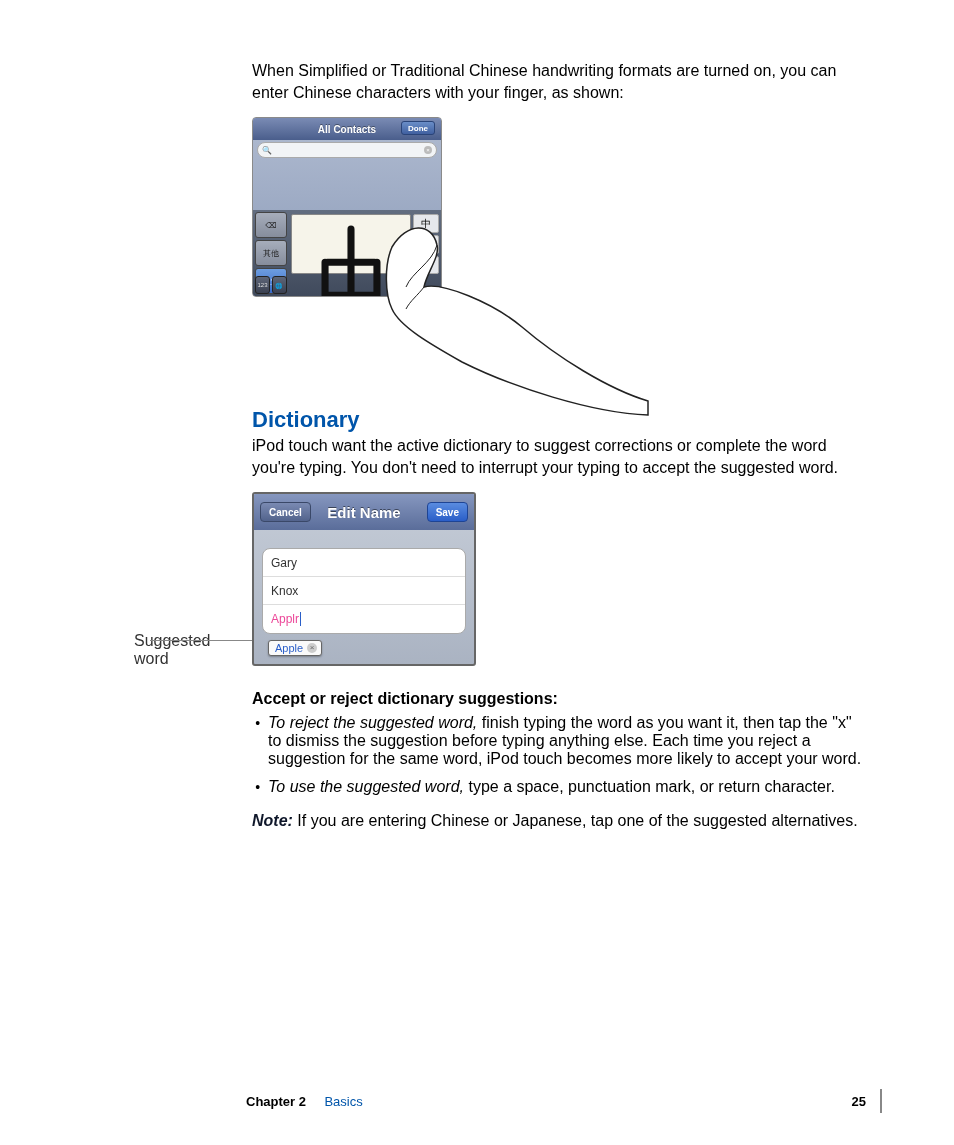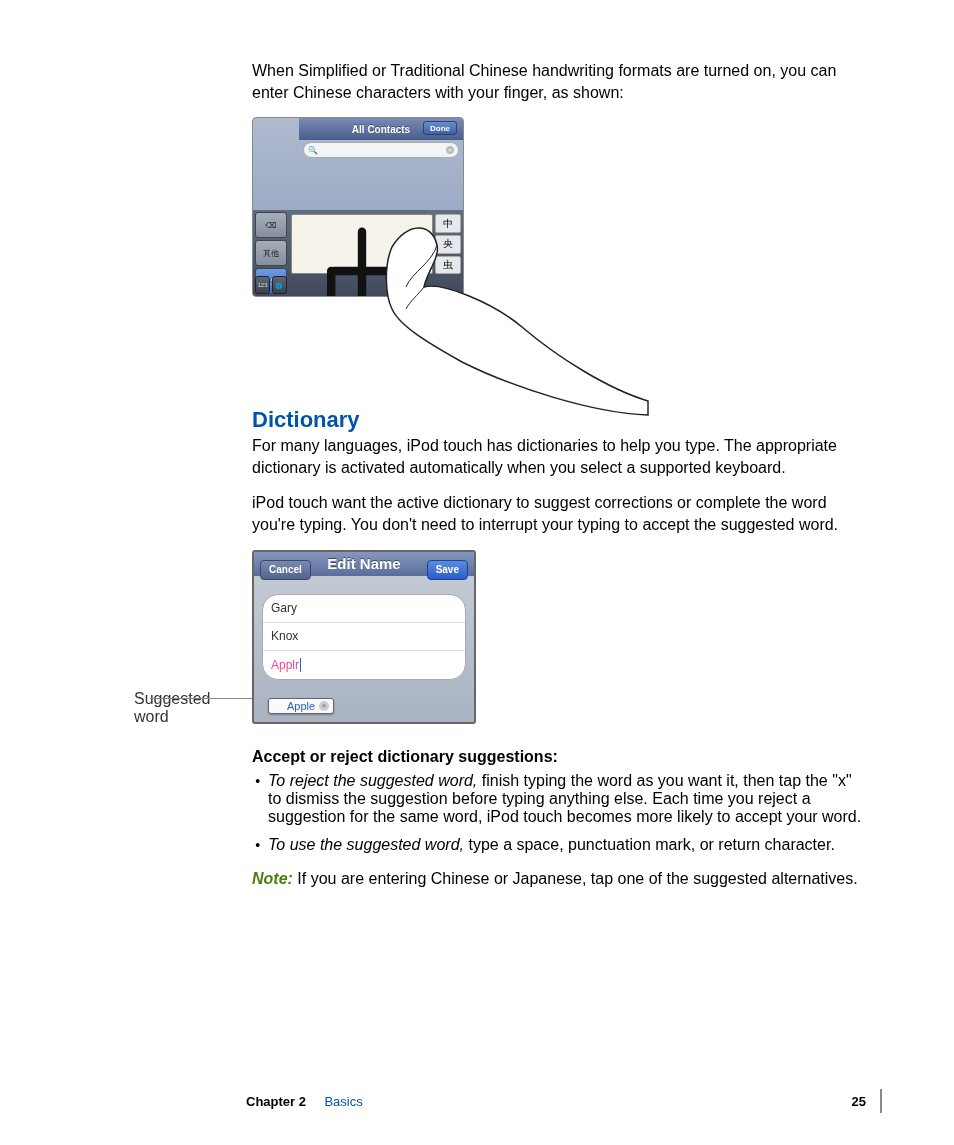--- a/index.html
+++ b/index.html
@@ -4,30 +4,30 @@
 <style>
   * { box-sizing: border-box; }
   html, body { margin:0; padding:0; background:#fff; color:#000; font-family:"Helvetica Neue", Helvetica, Arial, sans-serif; }
   .page { width: 954px; height: 1145px; position: relative; padding: 60px 92px 80px 252px; }
   p { margin: 0 0 14px 0; font-size: 16px; line-height: 1.35; }
   h2.section { color:#0055aa; font-size:22px; font-weight:600; margin: 0 0 2px 0; }
   .bulleted li { margin-bottom: 10px; }
   .bulleted { padding-left: 1em; margin: 0 0 14px 0; }
   .bulleted li::marker { content:"•  "; font-size:14px; }
   .italic { font-style: italic; }
-  .note-label { color:#4d7c0f; font-style: italic; font-weight: 600; }
+  .note-label { color:#0f172a; font-style: italic; font-weight: 600; }
   .footer { position:absolute; bottom:32px; left:246px; right:72px; height:24px; border-right: 2px solid #888; display:flex; align-items:center; justify-content:space-between; padding-right:14px; }
   .footer .chap { font-weight:700; font-size:13px; }
   .footer .chap-title { color:#0055aa; font-size:13px; margin-left:14px; font-weight:400; }
   .footer .pg { font-weight:700; font-size:13px; }
   .subhead { font-weight:700; font-size:16px; margin: 0 0 6px 0; }
 
   
   .fig1 { position:relative; width:230px; height:260px; margin-bottom:30px; }
-  .shot1 { width:212px; height:180px; border:1px solid #8a8a8a; border-radius:4px; overflow:hidden; background:linear-gradient(#b0bbd0,#8a9ab8); position:relative;padding-left:46px; }
+  .shot1 { width:190px; height:180px; border:1px solid #8a8a8a; border-radius:4px; overflow:hidden; background:linear-gradient(#b0bbd0,#8a9ab8); position:relative; }
   .shot1 .navbar { height:22px; background:linear-gradient(#7a8bb4,#4a5e8c); display:flex; align-items:center; justify-content:center; position:relative; }
   .shot1 .navbar .nav-title { color:#fff; font-size:10px; font-weight:700; text-shadow:0 -1px 0 rgba(0,0,0,0.4); }
   .shot1 .navbar .done-btn { position:absolute; right:6px; top:3px; height:14px; padding:0 6px; background:linear-gradient(#6a8ec8,#4060a0); border:1px solid #2a4478; border-radius:3px; color:#fff; font-size:8px; font-weight:700; line-height:13px; }
   .shot1 .searchbar { height:16px; margin:2px 4px; background:#f2f4f6; border:1px solid #aaa; border-radius:8px; display:flex; align-items:center; padding:0 4px; }
   .shot1 .searchbar .mag { font-size:8px; color:#888; }
   .shot1 .searchbar .clear { margin-left:auto; width:8px;height:8px;border-radius:4px;background:#bbb; color:#fff; font-size:6px; text-align:center; line-height:8px; }
   
   .kb { position:absolute; bottom:0; left:0; right:0; height:86px; background:linear-gradient(#626d80,#404a5c); display:flex; }
   .kb .col1 { width:36px; display:flex; flex-direction:column; gap:2px; padding:2px; }
   .kb .key { background:linear-gradient(#a6adbb,#868d9c); border:1px solid #444; border-radius:3px; flex:1; font-size:8px; color:#222; text-align:center; display:flex; align-items:center; justify-content:center; }
@@ -39,31 +39,31 @@
   .stroke { position:absolute; inset:0; }
   
   .cand { width:26px; position:absolute; right:2px; top:4px; bottom:22px; display:flex; flex-direction:column; gap:2px; }
   .cand div { flex:1; background:#e6e8ec; border:1px solid #aaa; border-radius:2px; font-size:10px; text-align:center; display:flex;align-items:center;justify-content:center; }
   
   .hand { position:absolute; left:100px; top:100px; width:300px; height:200px; pointer-events:none; }
 
   
   .fig2wrap { position:relative; margin-bottom:24px; }
   .fig2 { width:224px; height:174px; border:2px solid #666; background:linear-gradient(#c6cdd8,#aab3c2); position:relative; border-radius:3px; overflow:hidden; }
-  .fig2 .nav2 { height:24px; background:linear-gradient(#8697bf,#5a6d9a); display:flex; align-items:center; justify-content:center; position:relative; }
+  .fig2 .nav2 { height:36px; background:linear-gradient(#8697bf,#5a6d9a); display:flex; align-items:center; justify-content:center; position:relative; }
   .fig2 .nav2 .title2 { color:#fff; font-size:15px; font-weight:700; text-shadow:0 -1px 0 rgba(0,0,0,0.5); }
   .fig2 .nav2 .btn2 { position:absolute; top:8px; height:20px; padding:0 8px; border-radius:4px; font-size:10px; font-weight:700; color:#fff; display:flex;align-items:center; }
   .fig2 .nav2 .cancel2 { left:6px; background:linear-gradient(#7a8ab2,#52638c); border:1px solid #3a4868; }
   .fig2 .nav2 .save2 { right:6px; background:linear-gradient(#5a8ce0,#2a5ec8); border:1px solid #1e4494; }
-  .fig2 .rows { margin:18px 8px 0 8px; background:#fff; border:1px solid #aaa; border-radius:16px; overflow:hidden; }
+  .fig2 .rows { margin:18px 8px 0 8px; background:#fff; border:1px solid #aaa; border-radius:8px; overflow:hidden; }
   .fig2 .row { height:28px; display:flex; align-items:center; padding:0 8px; font-size:12px; color:#333; border-bottom:1px solid #ddd; }
   .fig2 .row:last-child { border-bottom:none; }
   .fig2 .typedRow .typed { color:#ec4899; position:relative; }
   .fig2 .typedRow .caret { display:inline-block; width:1px; height:14px; background:#2a5ec8; vertical-align:middle; margin-left:1px; }
-  .fig2 .bubble { position:absolute; left:14px; bottom:8px; height:16px; padding:0 4px 0 18px; background:#fafafa; border:1px solid #666; border-radius:3px; display:flex;align-items:center; box-shadow:0 1px 2px rgba(0,0,0,0.3); }
+  .fig2 .bubble { position:absolute; left:14px; bottom:8px; height:16px; padding:0 4px 0 6px; background:#fafafa; border:1px solid #666; border-radius:3px; display:flex;align-items:center; box-shadow:0 1px 2px rgba(0,0,0,0.3); }
   .fig2 .bubble .bw { color:#2a5ec8; font-size:11px; }
   .fig2 .bubble .x { width:10px;height:10px;border-radius:5px;background:#ccc;color:#666;font-size:8px;text-align:center;line-height:10px;margin-left:4px;}
   .callout-line { position:absolute; top:148px; left:-102px; width:110px; height:1px; background:#888; }
   .callout-text { position:absolute; top:140px; left:-118px; width:110px; font-size:16px; color:#333; text-align:left; }
   .fig1-wrapper { position:relative; width:400px; }
 </style>
 </head>
 <body>
 
 <div class="page">
@@ -105,21 +105,20 @@
       </div>
       <svg class="hand" viewBox="0 0 300 200">
         <path d="M40 30 C 55 5, 80 5, 85 28 C 88 40, 75 55, 72 70 C 90 65, 140 85, 170 110 C 205 140, 256 172, 296 184 L 296 198 C 240 196, 160 170, 110 145 C 80 128, 48 110, 40 92 C 33 78, 32 48, 40 30 Z" fill="#fff" stroke="#222" stroke-width="1.5"></path>
         <path d="M85 28 C 80 46, 60 55, 54 70" fill="none" stroke="#222" stroke-width="1"></path>
         <path d="M72 70 C 66 78, 58 84, 54 92" fill="none" stroke="#222" stroke-width="1"></path>
       </svg>
     </div>
   </div>
 
   <h2 class="section">Dictionary</h2>
-  <p>For many languages, iPod touch has dictionaries to help you type. The appropriate dictionary is activated automatically when you select a supported keyboard.</p>
   <p>iPod touch want the active dictionary to suggest corrections or complete the word you're typing. You don't need to interrupt your typing to accept the suggested word.</p>
 
   <div class="fig2wrap">
     <div class="callout-text">Suggested word</div>
     <div class="callout-line"></div>
     <div class="fig2">
       <div class="nav2">
         <span class="btn2 cancel2">Cancel</span>
         <span class="title2">Edit Name</span>
         <span class="btn2 save2">Save</span>

